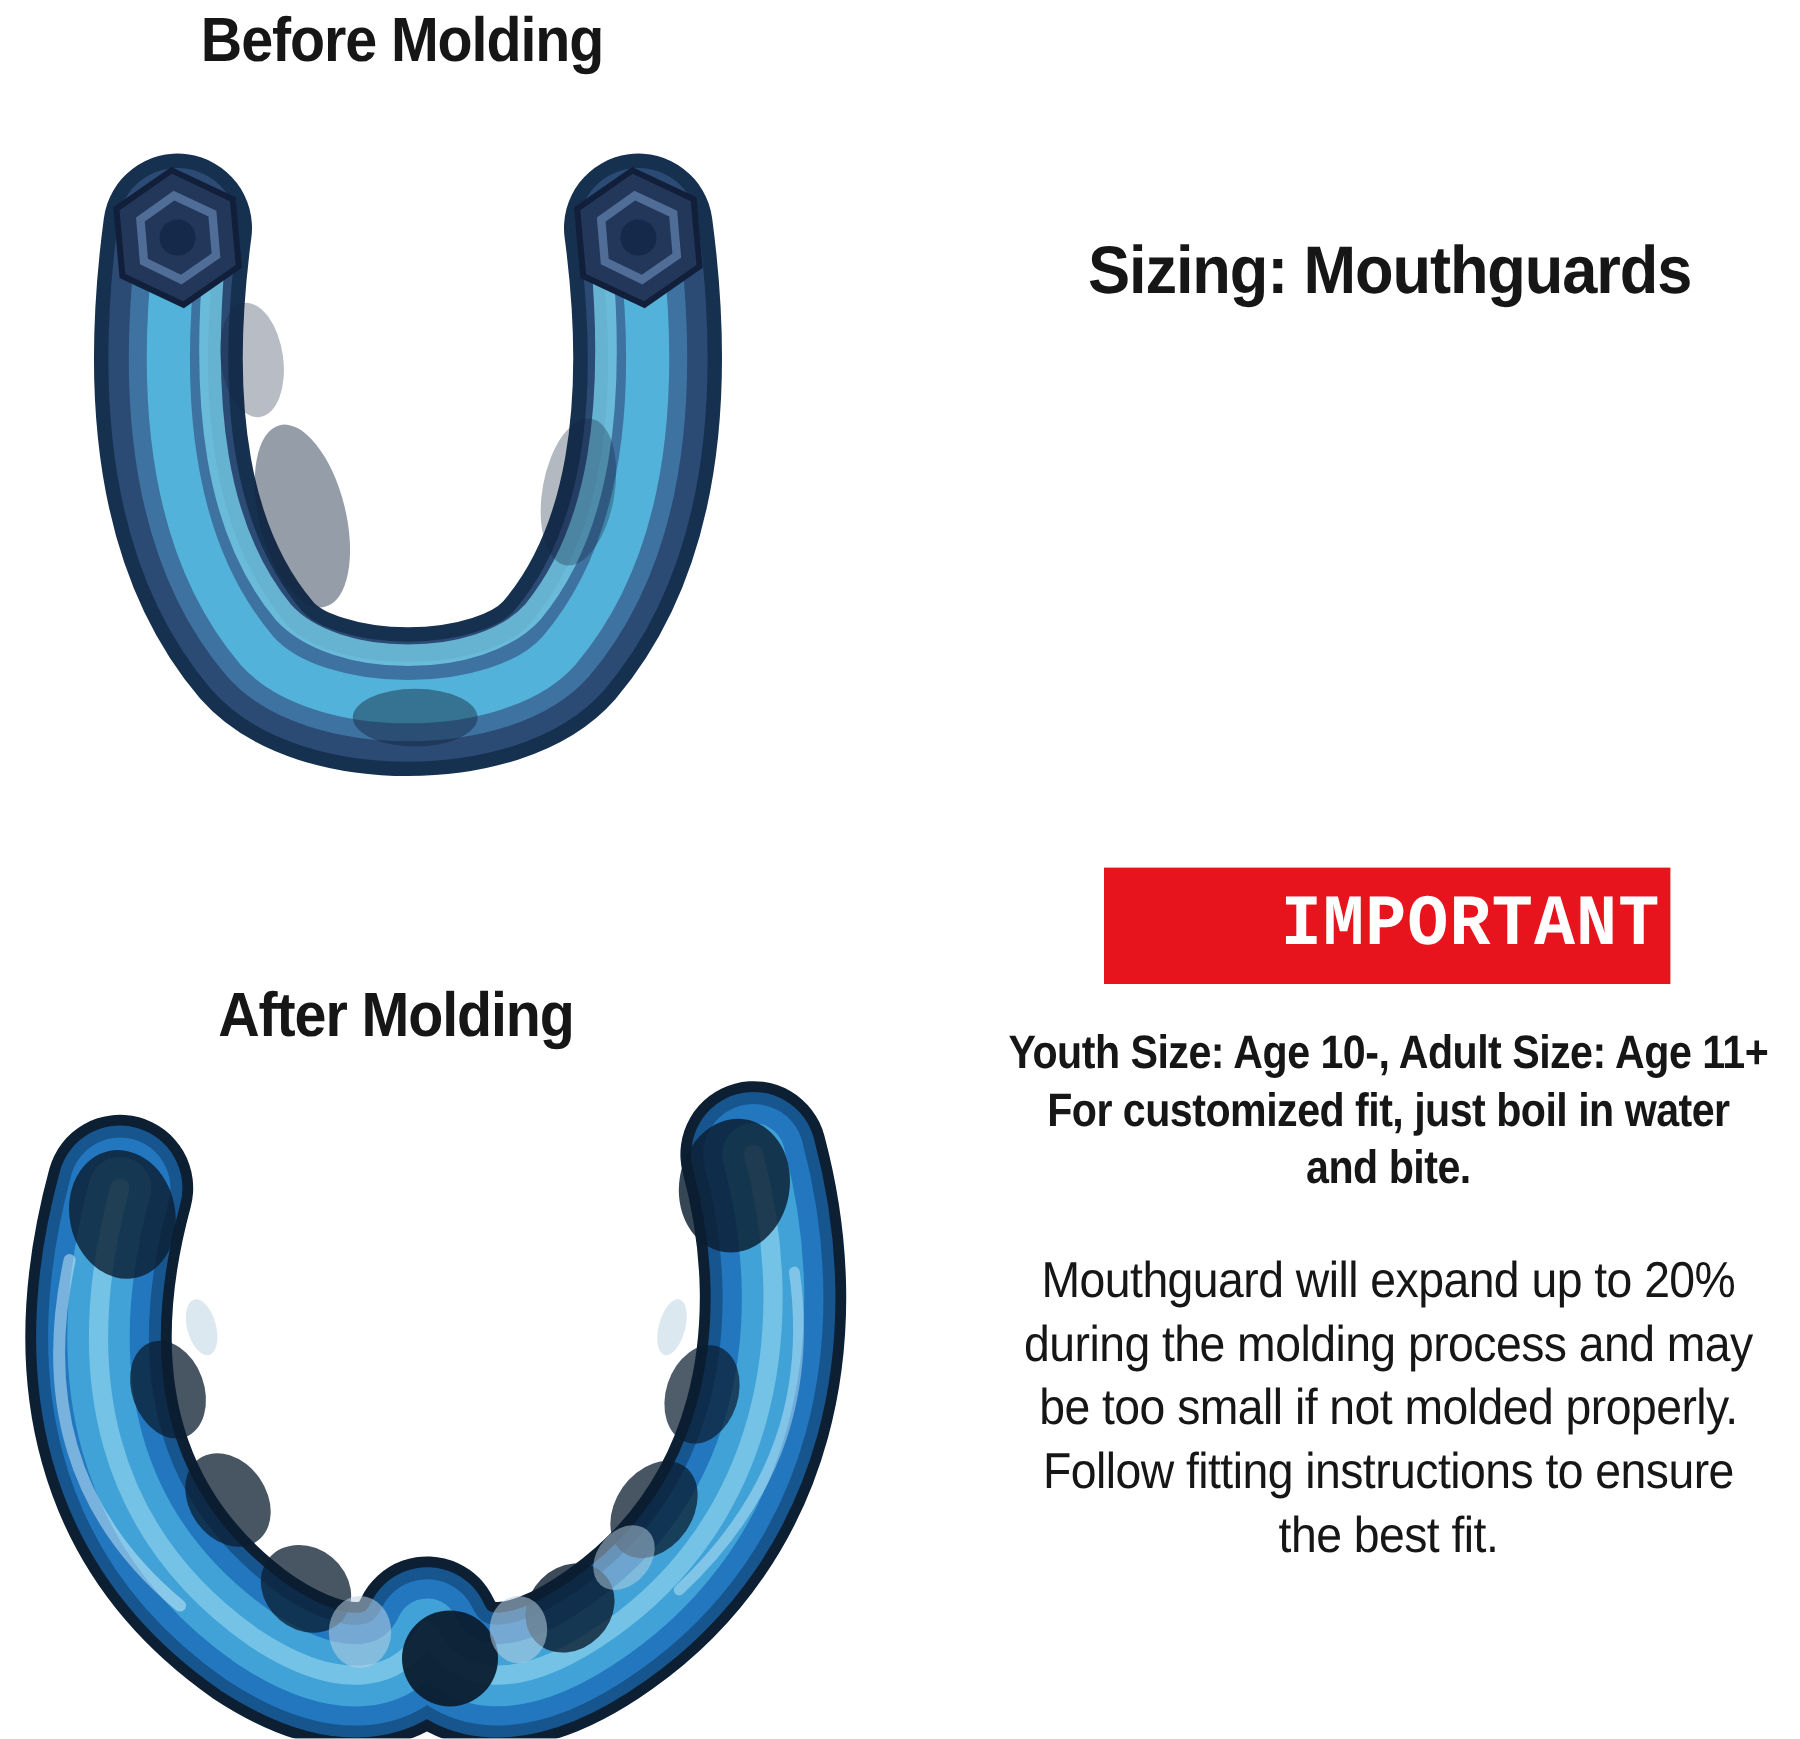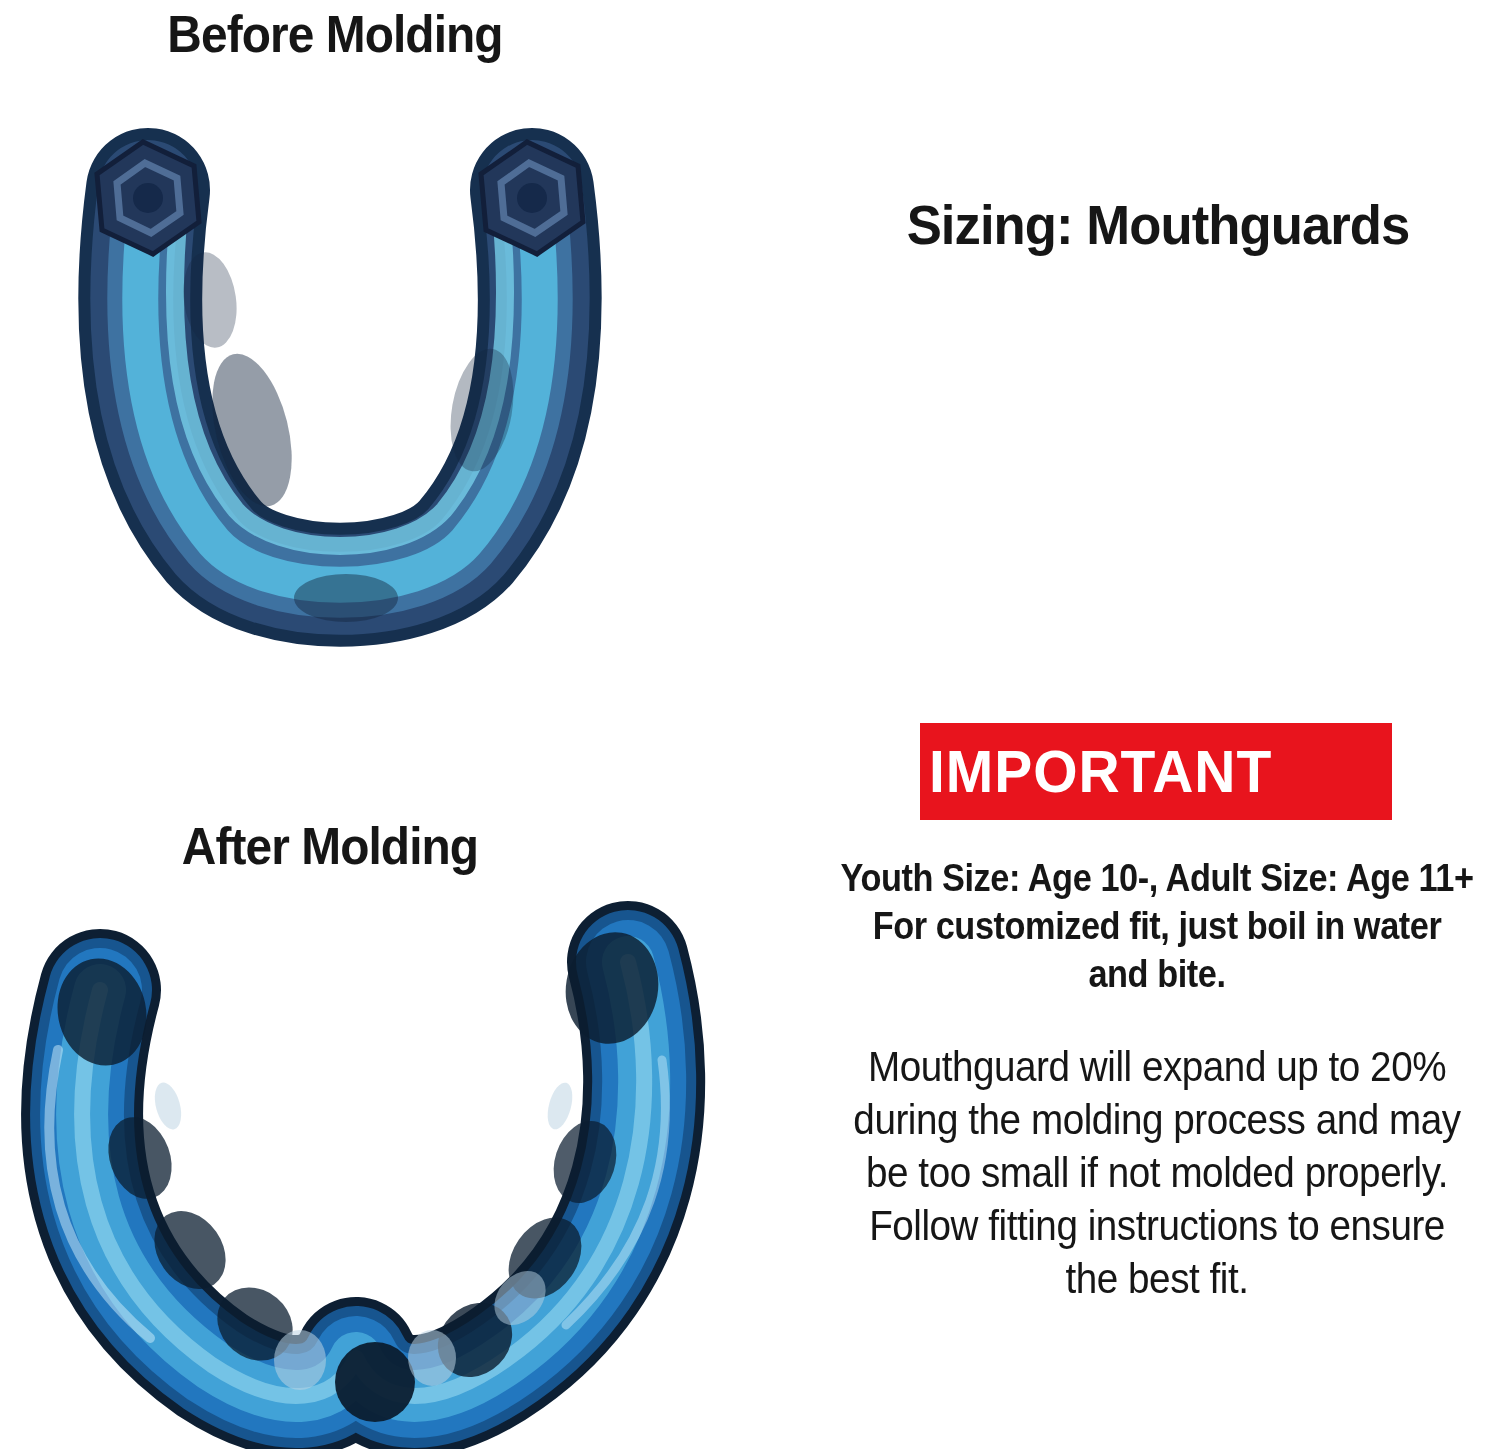--- a/index.html
+++ b/index.html
@@ -26,21 +26,21 @@
 
   
   .tbl-line { background:#f04216; }
   .cell { text-align:center; white-space:nowrap; transform:scaleX(.9); transform-origin:50% 50%; }
   .cell.hdr { font-size:40px; font-weight:700; letter-spacing:0px; }
   .cell.val { font-size:42px; font-weight:400; letter-spacing:1px; }
 
   
   .badge {
     background:#e8141d; color:#ffffff;
-    display:flex; align-items:center; justify-content:flex-start;
+    display:flex; align-items:center; justify-content:flex-end;font-family:Liberation Mono, monospace;
   }
   .badge span {
     font-size:60px; font-weight:700; letter-spacing:1px;
     transform:scaleX(.95); transform-origin:50% 50%; white-space:nowrap;
   }
 
   
   .para { text-align:center; transform-origin:50% 0; }
   .para .line { display:block; white-space:nowrap; }
   .para-bold { font-size:39px; font-weight:700; line-height:48px; transform:scaleX(.88); letter-spacing:-0.5px; }

